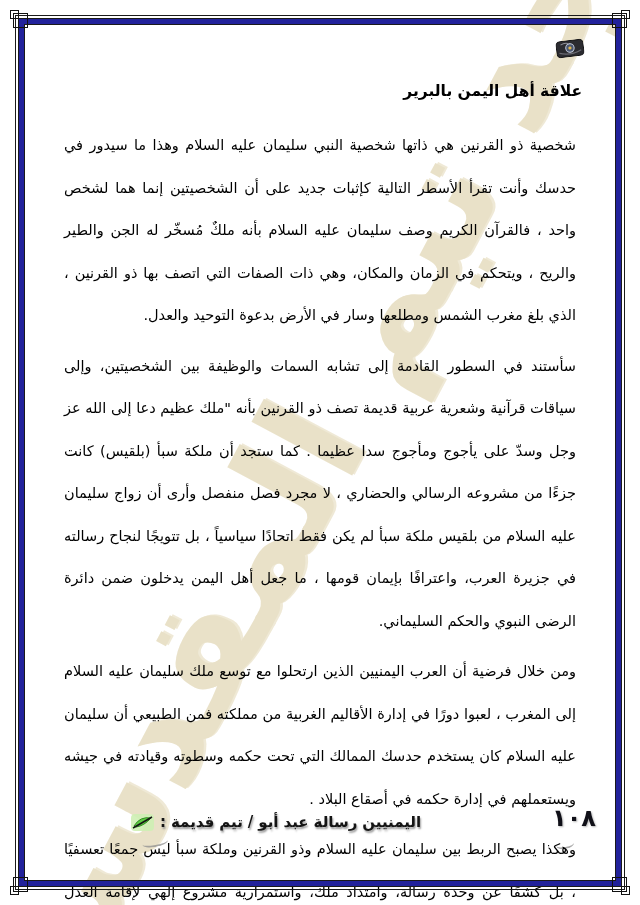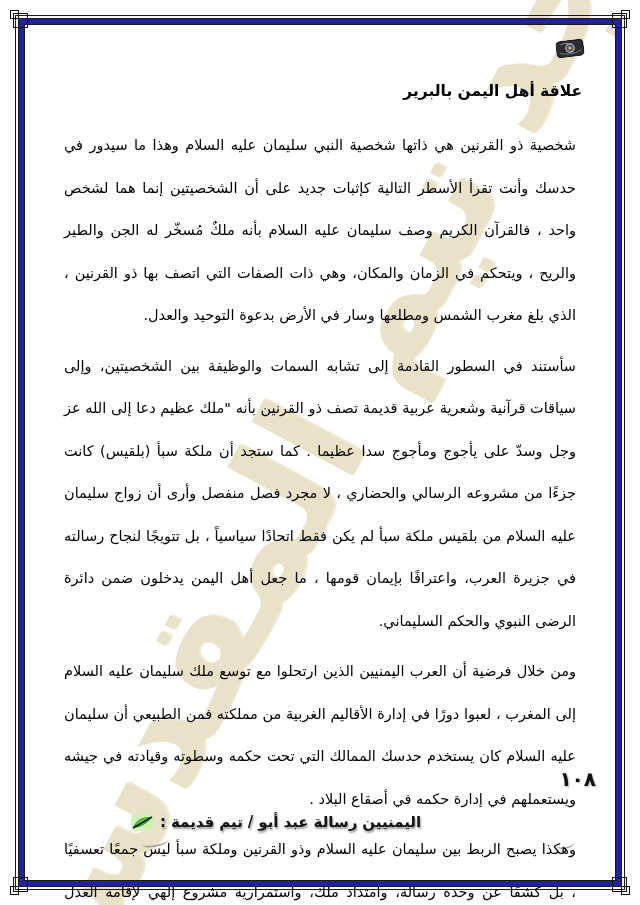--- a/index.html
+++ b/index.html
@@ -68,22 +68,22 @@
   .footer-credit .word{white-space:nowrap;}
   .pen-icon{width:25px;height:20px;flex:0 0 auto;}
   .swoosh{
     position:absolute;width:26px;height:7px;border-bottom:2.5px solid #8f8f8f;
     border-radius:60%;opacity:.75;transform:rotate(-10deg);z-index:2;
   }
   .swoosh-pen{left:142px;top:838px;}
   .swoosh-num{left:556px;top:840px;width:18px;}
 
   .page-number{
-    position:absolute;right:44px;top:767px;z-index:3;
-    font-size:20px;font-weight:bold;color:#101018;
+    position:absolute;right:44px;top:804px;z-index:3;
+    font-size:24px;font-weight:bold;color:#101018;
     text-shadow:1px 1px 2px #b5b5b5;direction:rtl;
   }
 </style>
 </head>
 <body>
 
 <div class="watermark" dir="rtl">ماجد تيم المقدسي</div>
 
 <div class="frame-outer"></div>
 <div class="frame-blue"></div>

